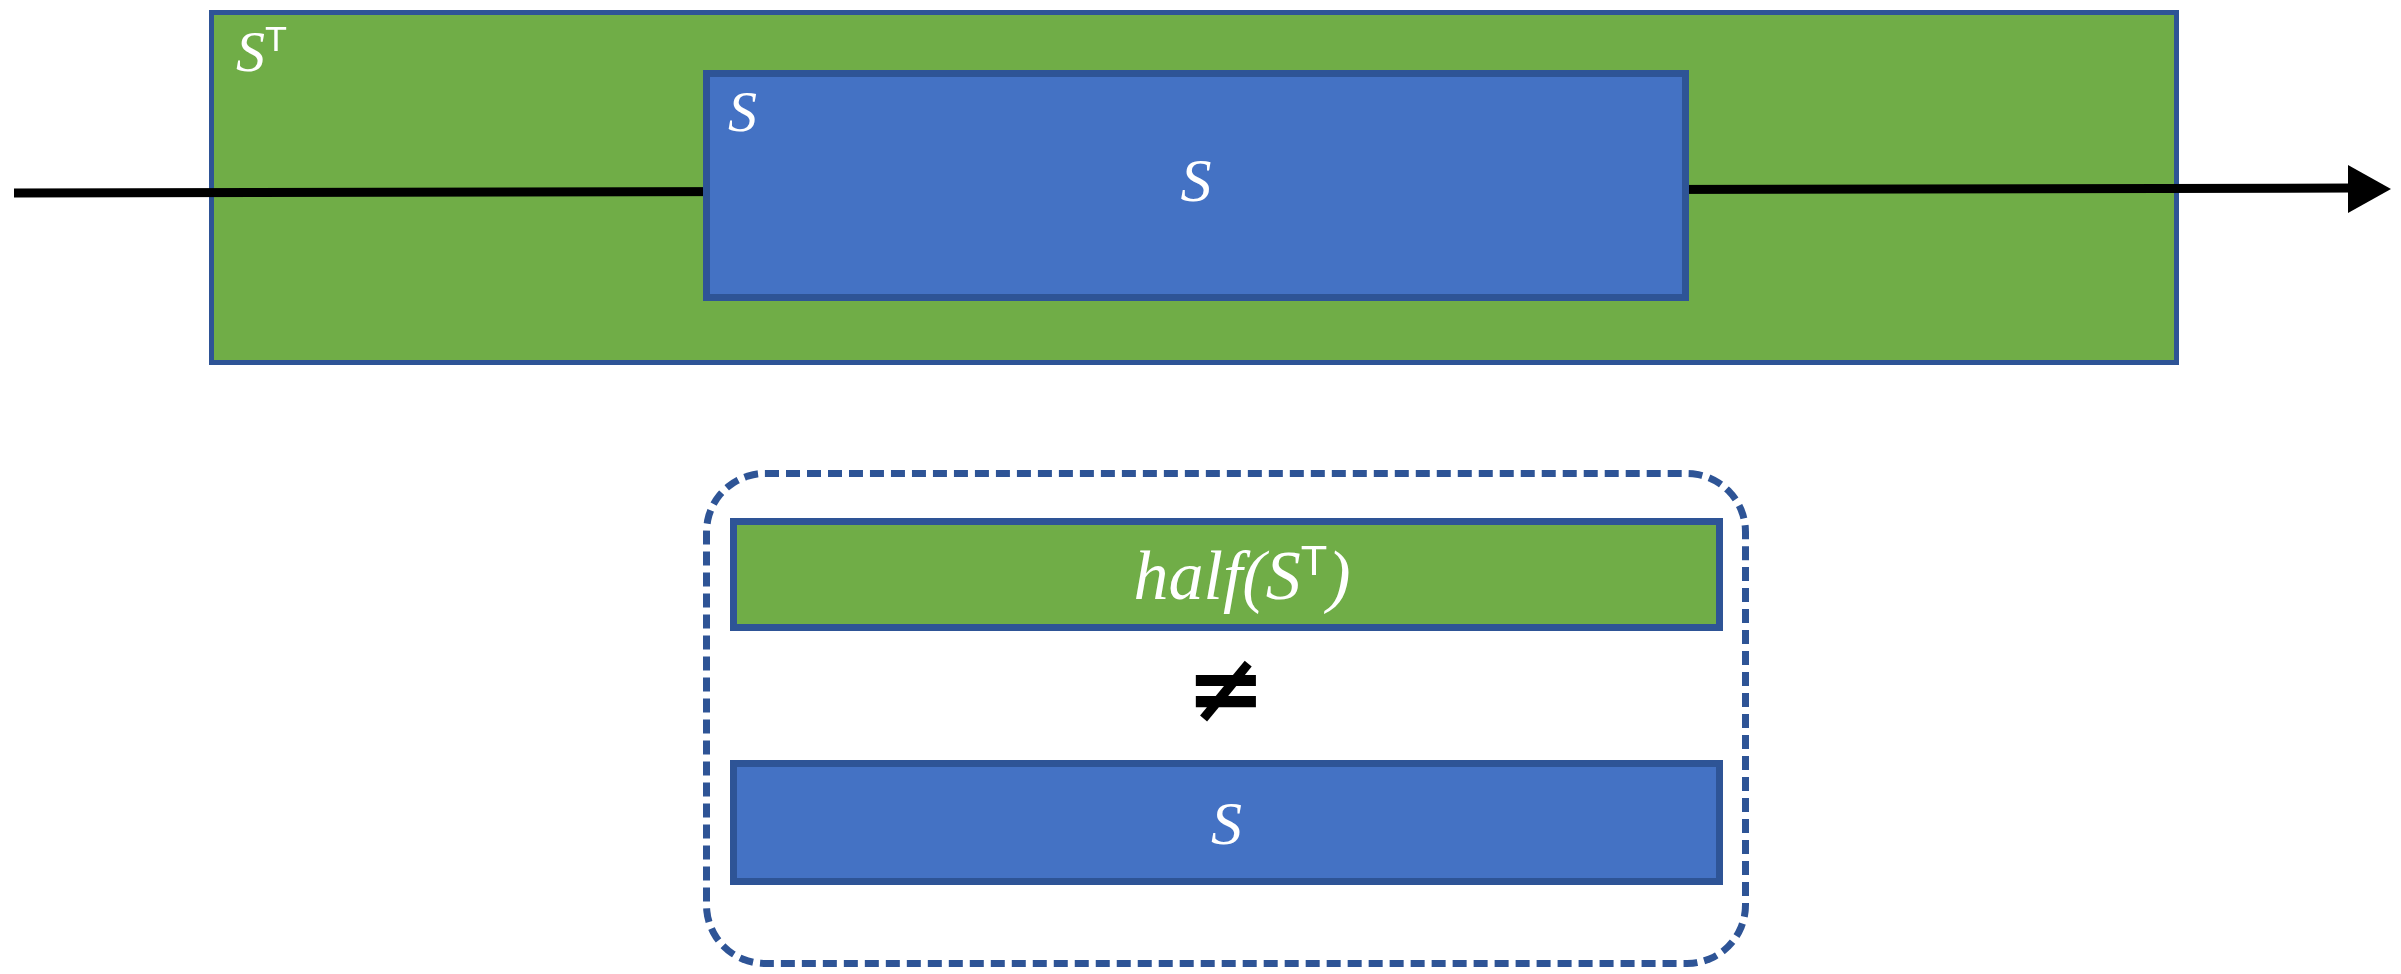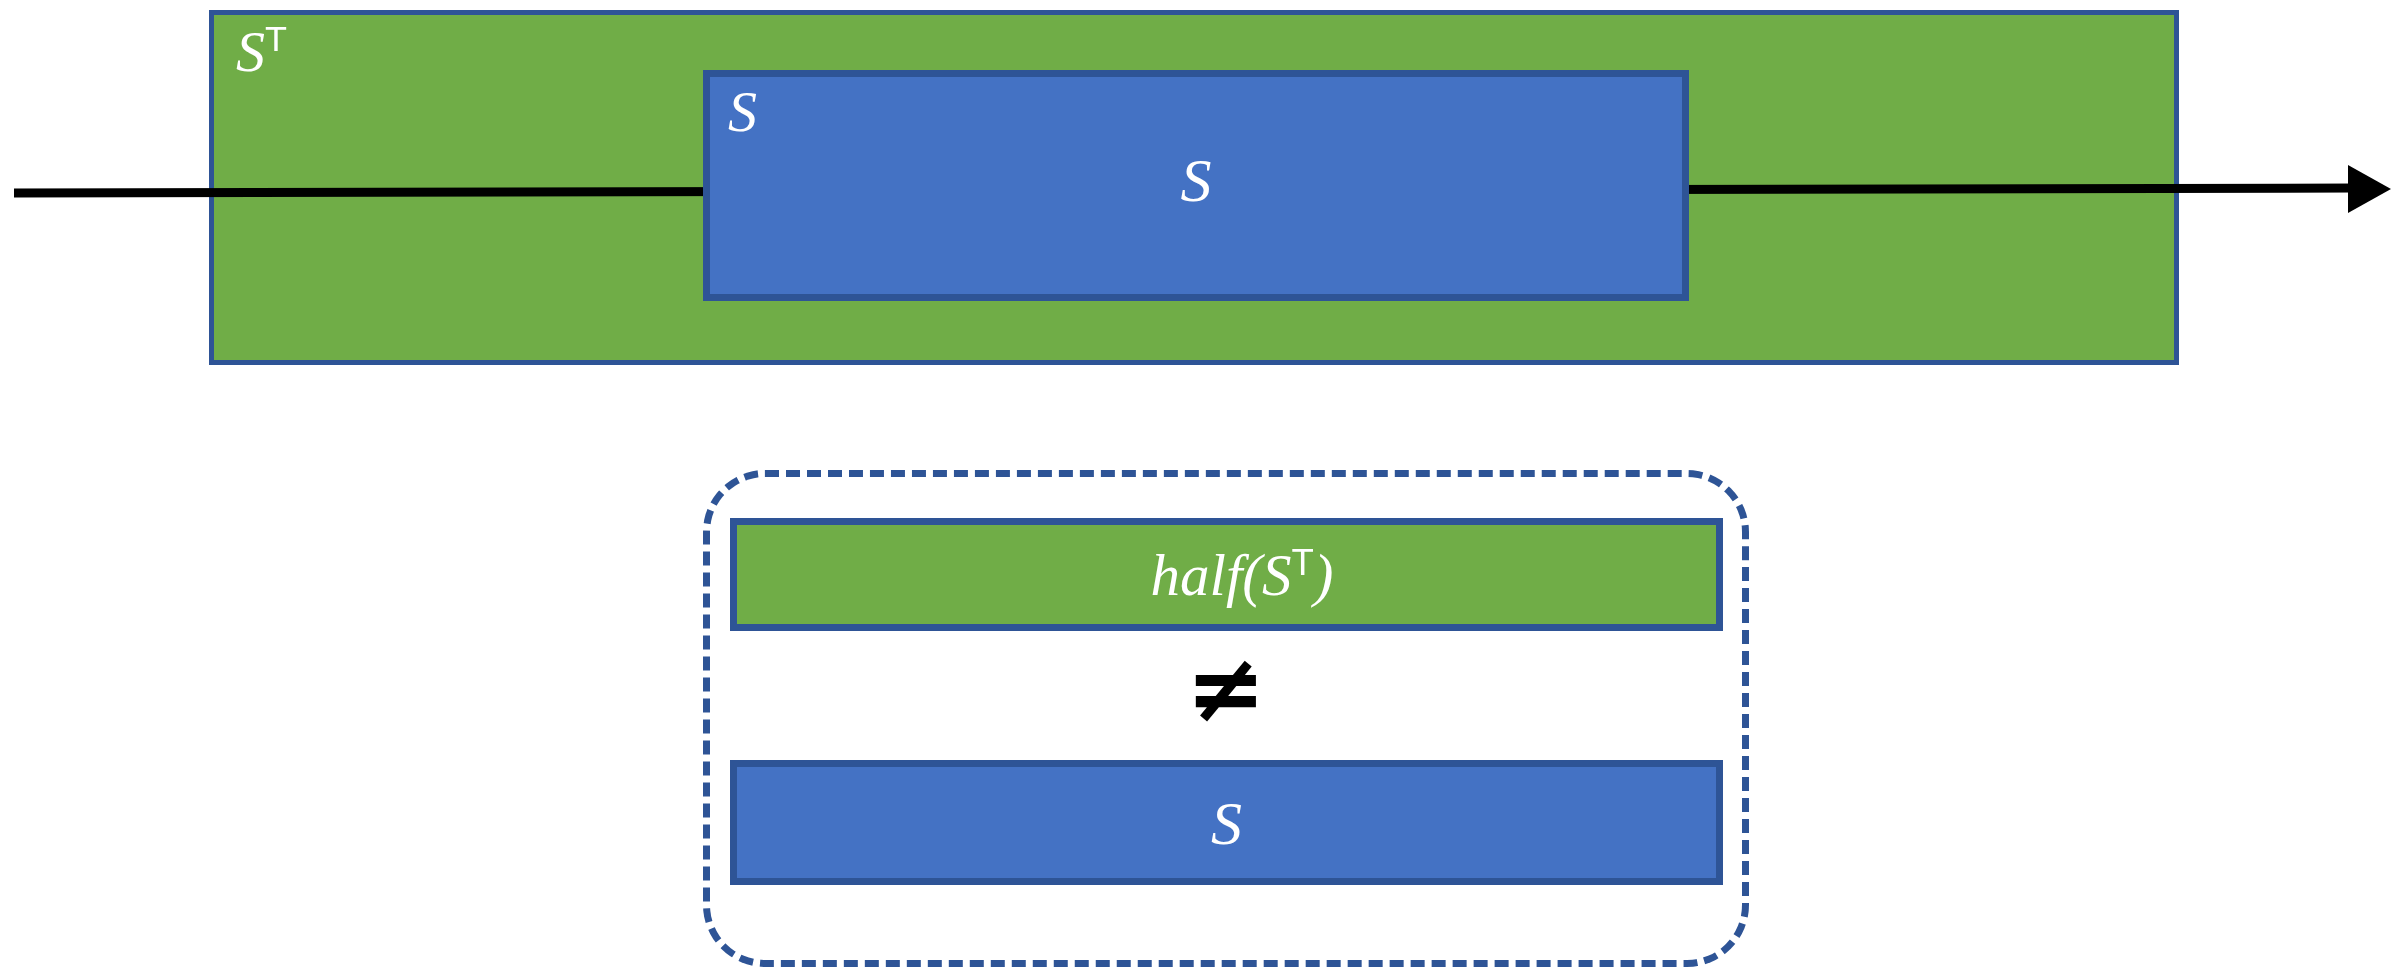--- a/index.html
+++ b/index.html
@@ -140,21 +140,21 @@
     right: 0;
     top: 50%;
     transform: translateY(-50%);
     text-align: center;
     color: #ffffff;
     font-style: italic;
     font-family: "Liberation Serif", serif;
     line-height: 1;
     white-space: nowrap;
   }
-  #half-transpose-label { font-size: 59px; padding-left: 31px; }
+  #half-transpose-label { font-size: 70px; padding-left: 31px; }
   #s-bar-label { font-size: 62px; }
 
   #not-equal-symbol {
     position: absolute;
     left: 703px;
     top: 640px;
     width: 1046px;
     text-align: center;
     font-size: 96px;
     font-weight: bold;

